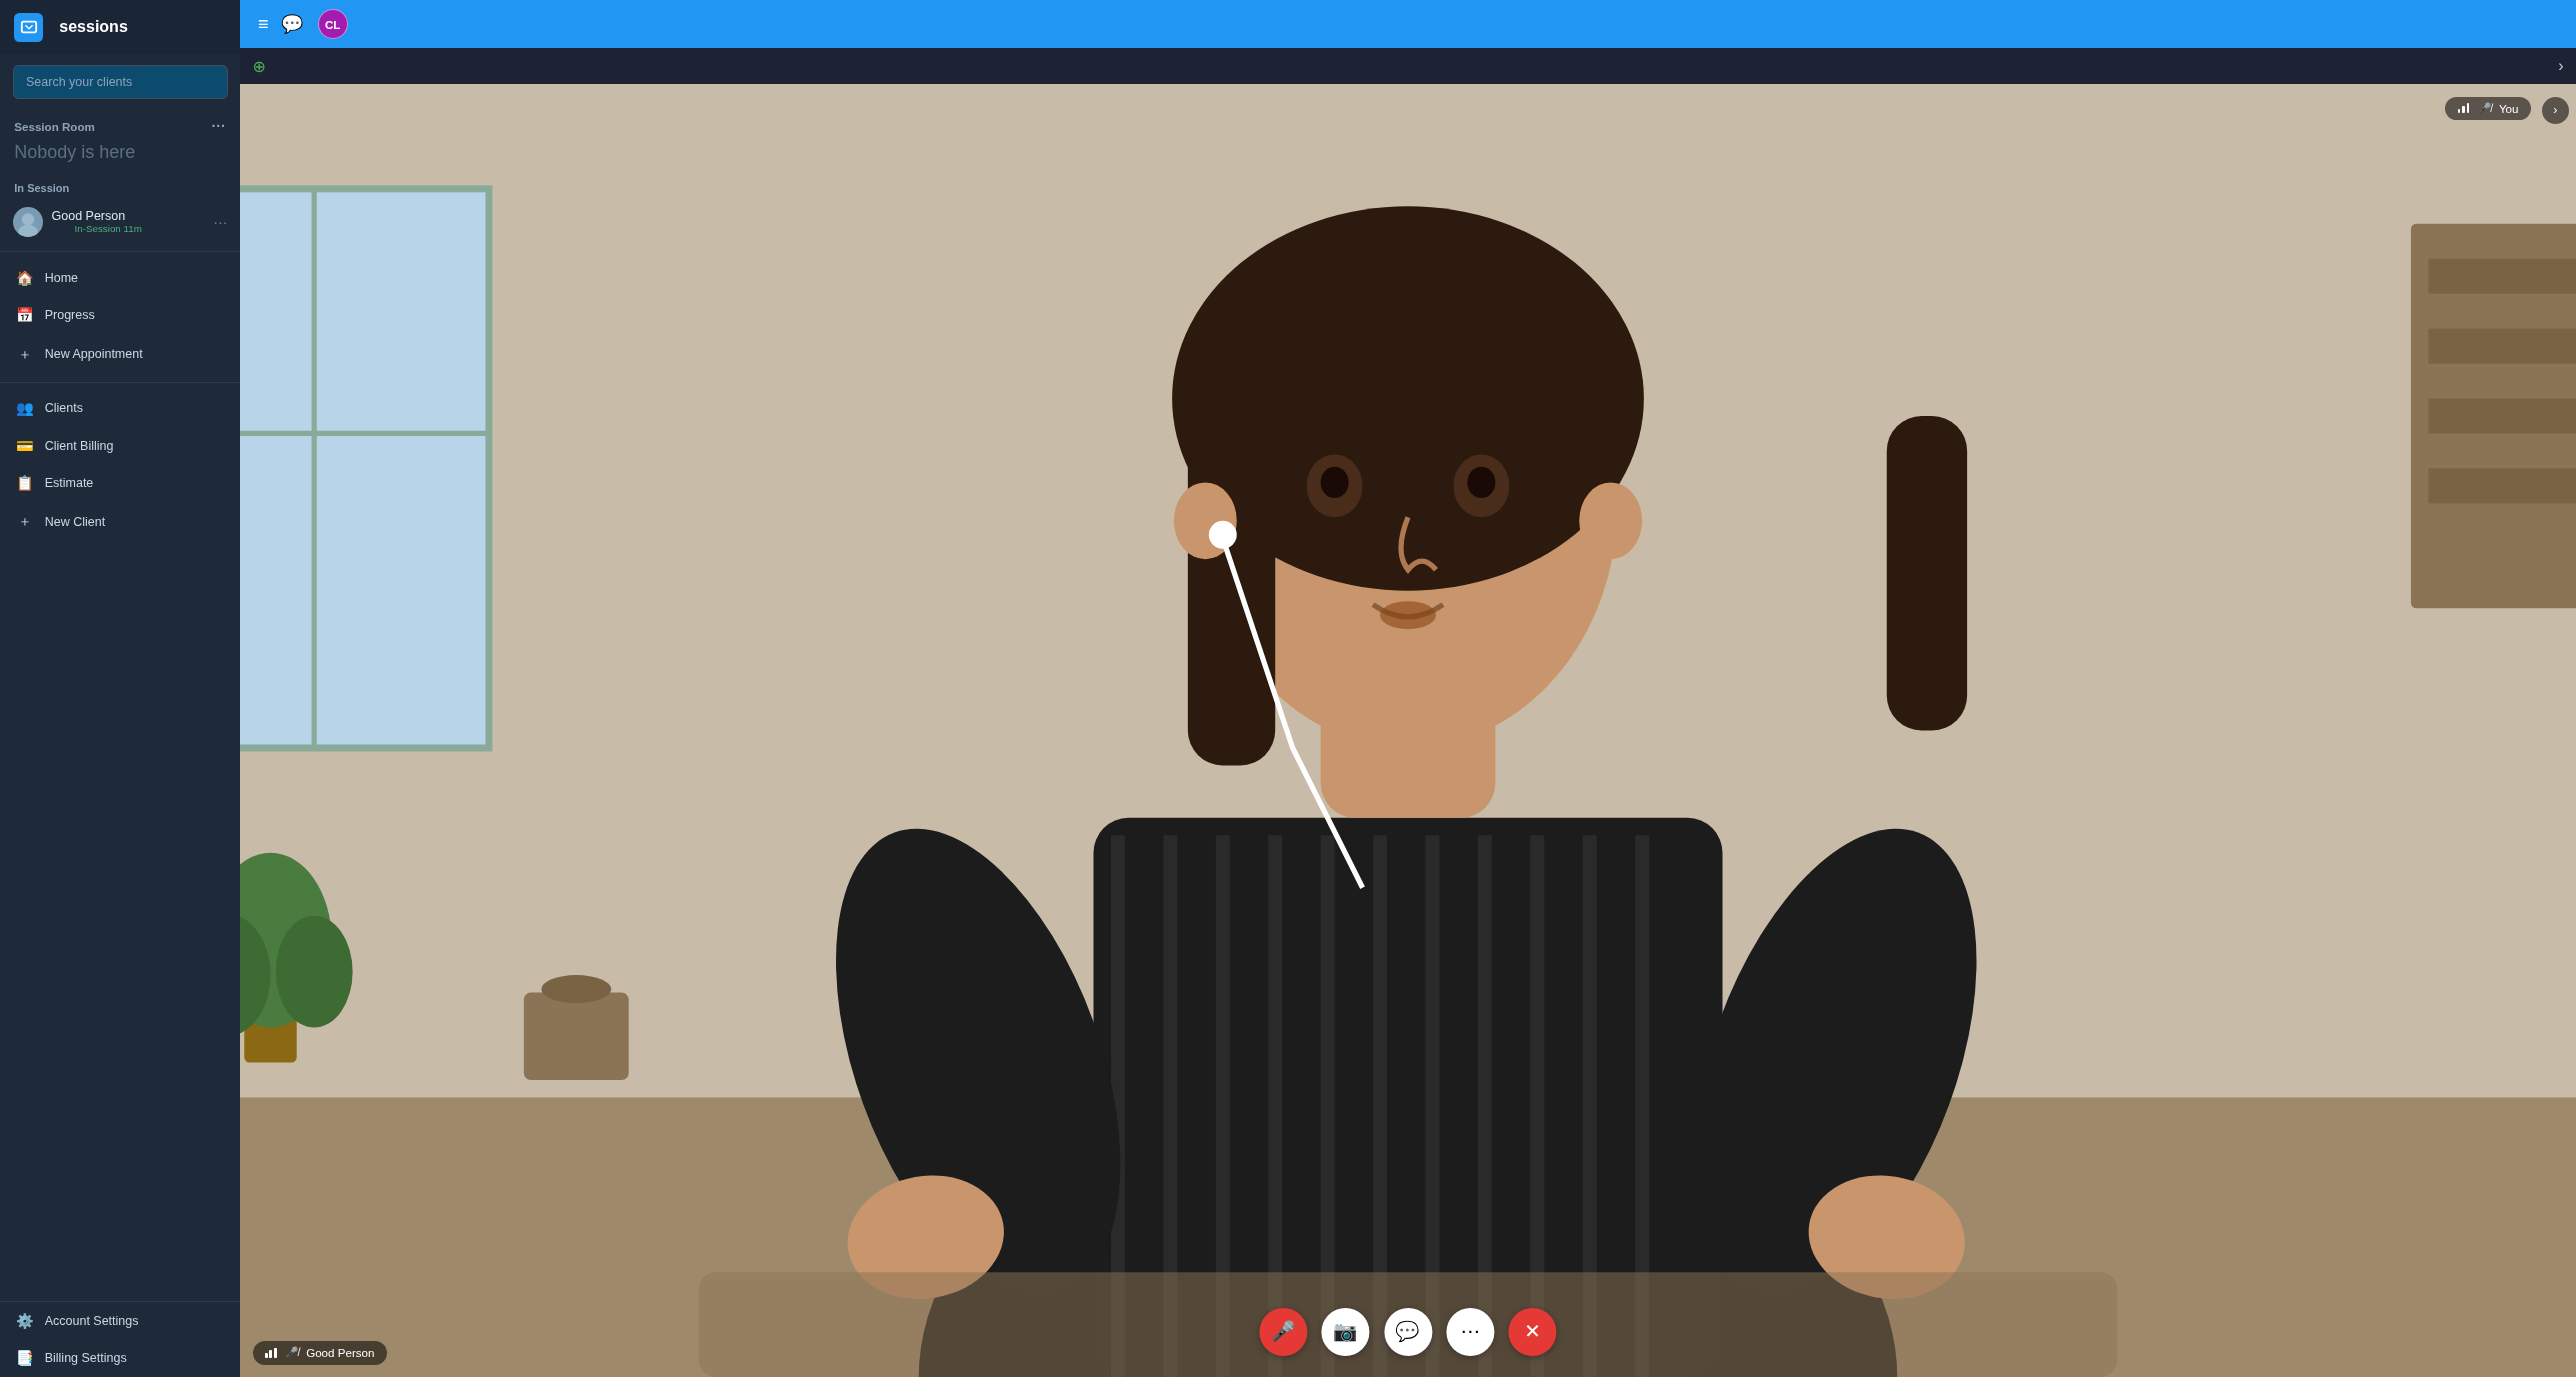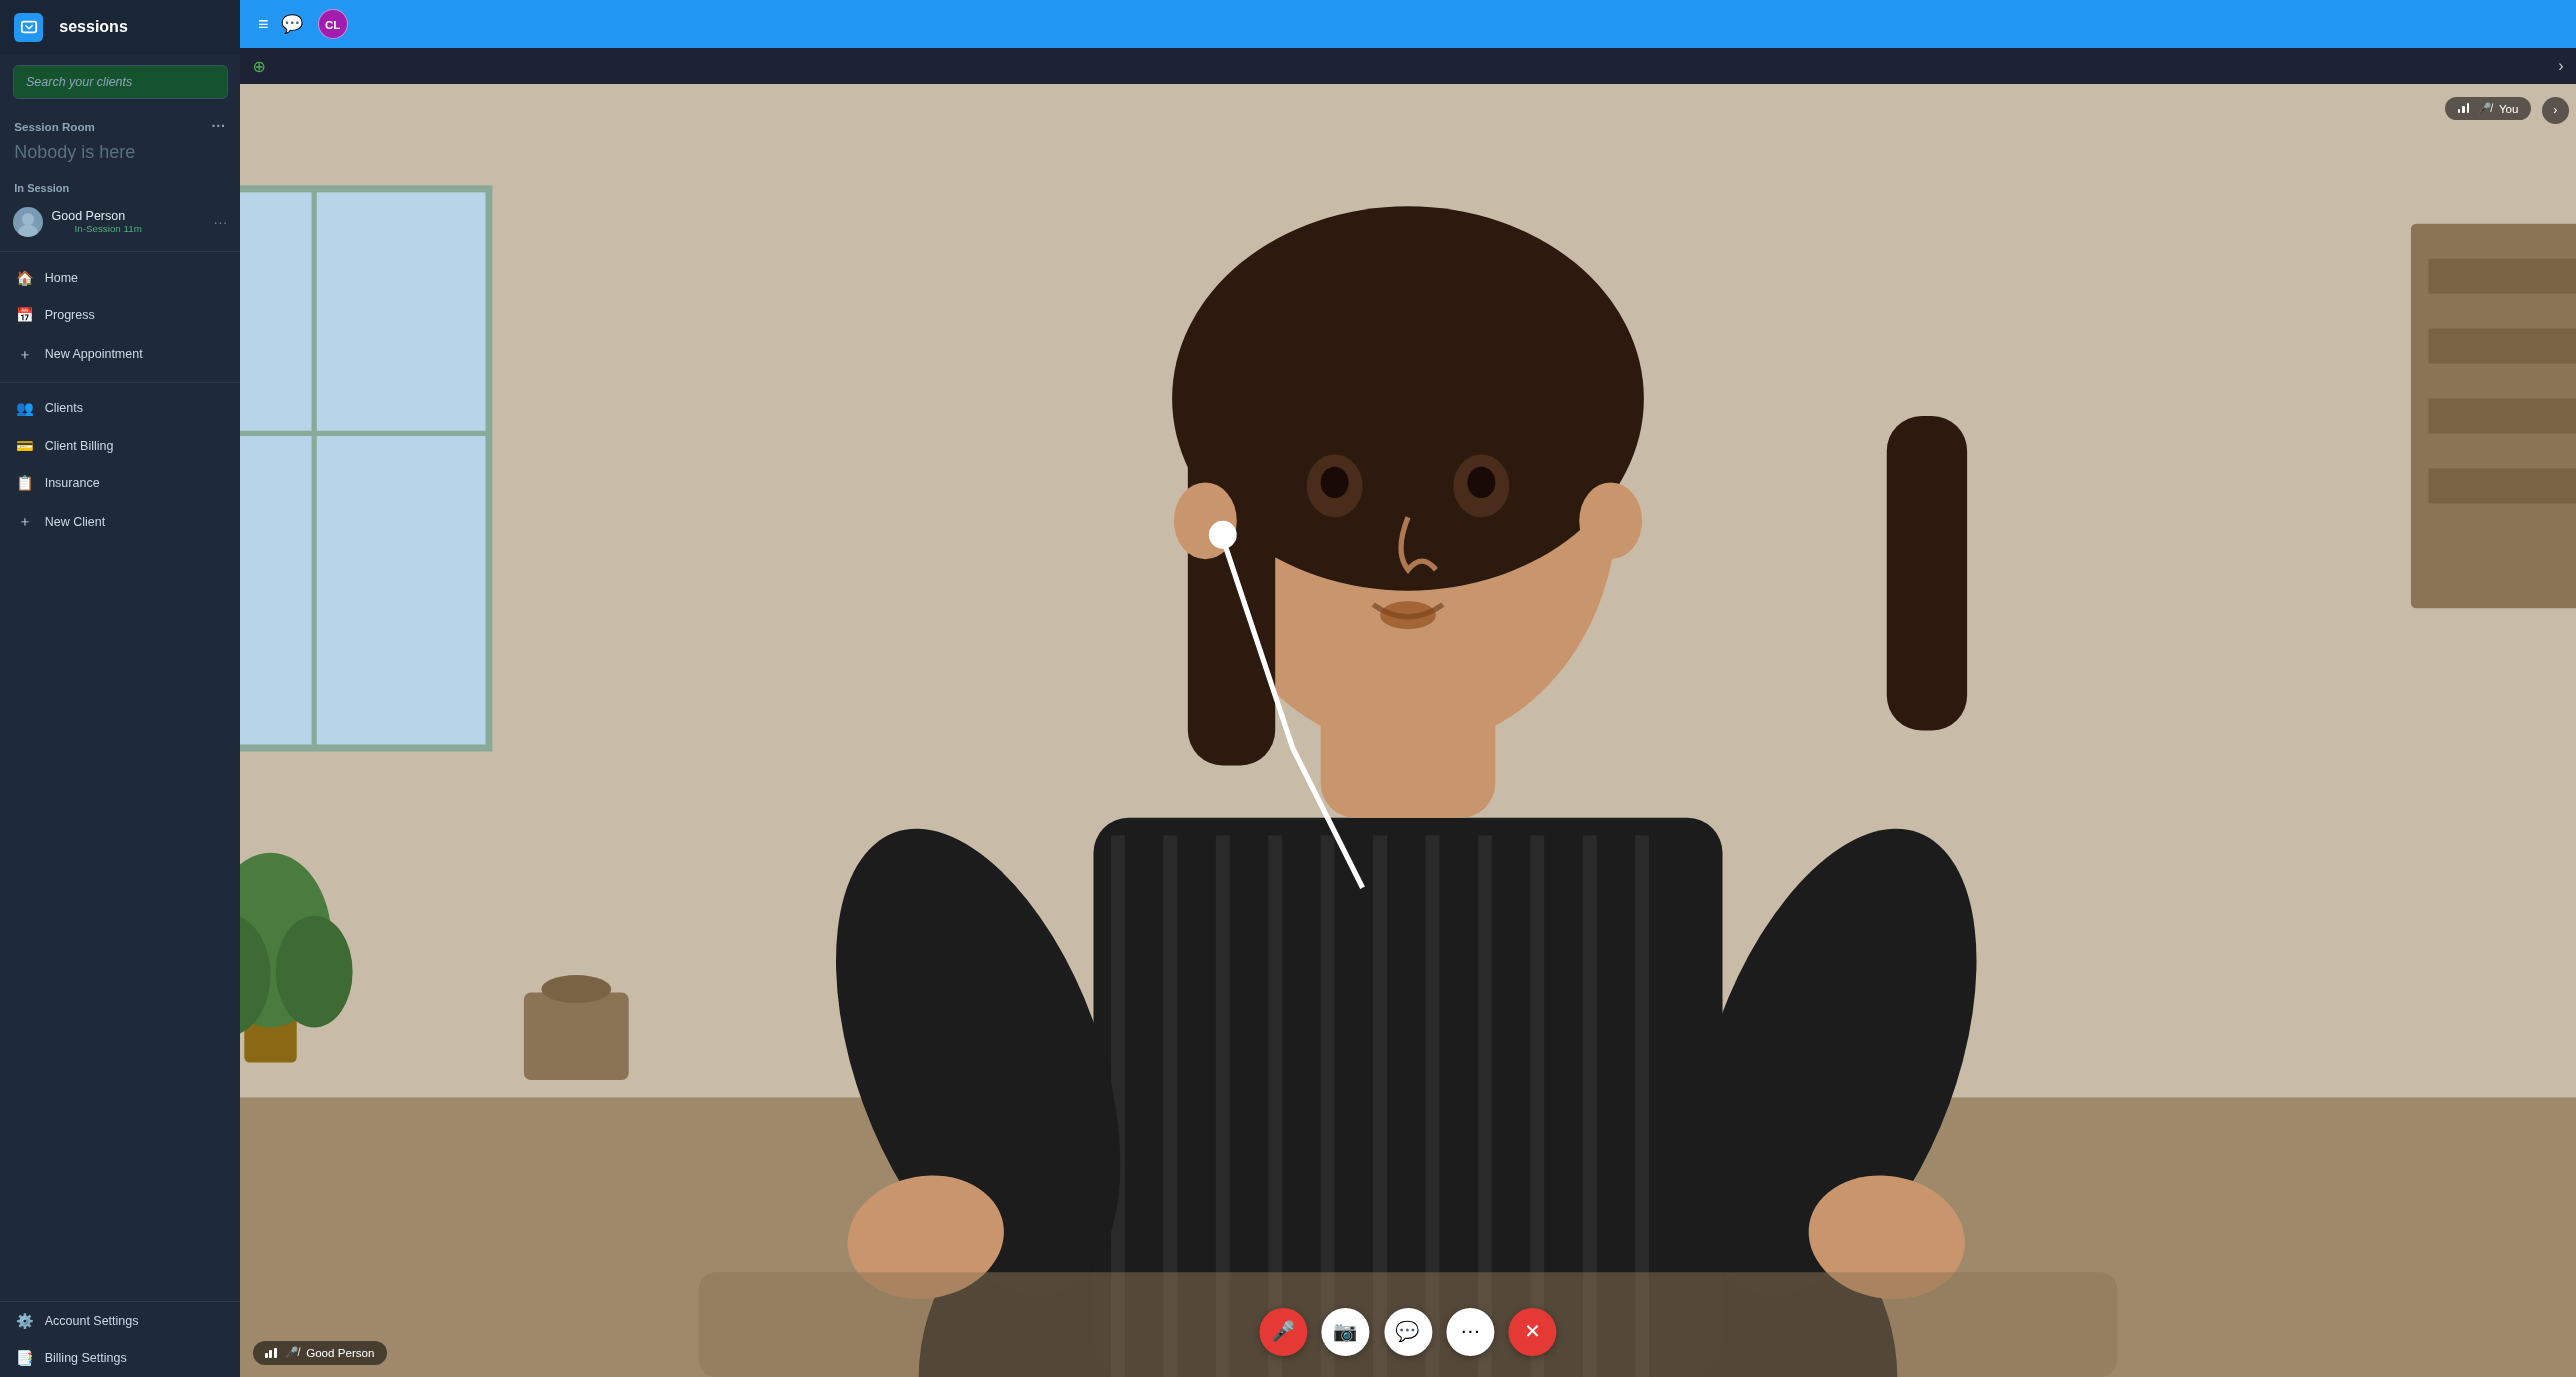--- a/index.html
+++ b/index.html
@@ -27,28 +27,27 @@
       width: 29px; height: 29px;
       background: #2196f3;
       border-radius: 5.4px;
       display: flex; align-items: center; justify-content: center;
       color: white; font-size: 12.5px; font-weight: bold;
     }
     .logo-text { color: white; font-size: 16px; font-weight: 600; }
 
     #search-box {
       margin: 10.7px 12.5px;
-      background: #14532d;
+      background: #0c4a6e;
       border: 0.9px solid #3d4f63;
       border-radius: 5.4px;
       padding: 9px 12.5px;
       color: #8fa3b8;
       font-size: 12.5px;
       cursor: text;
-      font-style: italic;
     }
 
     .sidebar-section-header {
       display: flex; align-items: center; justify-content: space-between;
       padding: 9px 14.3px 3.6px;
       font-size: 11.6px; font-weight: 600; color: #8fa3b8;
       text-transform: none;
     }
     .sidebar-section-header .more-dots { cursor: pointer; color: #8fa3b8; font-size: 14.3px; }
 
@@ -365,21 +364,21 @@
   <div class="nav-item">
     <span class="nav-icon">👥</span>
     <span>Clients</span>
   </div>
   <div class="nav-item">
     <span class="nav-icon">💳</span>
     <span>Client Billing</span>
   </div>
   <div class="nav-item">
     <span class="nav-icon">📋</span>
-    <span>Insurance</span>
+    <span>Estimate</span>
   </div>
   <div class="nav-item">
     <span class="nav-icon">＋</span>
     <span>New Client</span>
   </div>
 
   <div style="flex:1"></div>
   <div class="sidebar-bottom">
     <div class="nav-item">
       <span class="nav-icon">⚙️</span>

